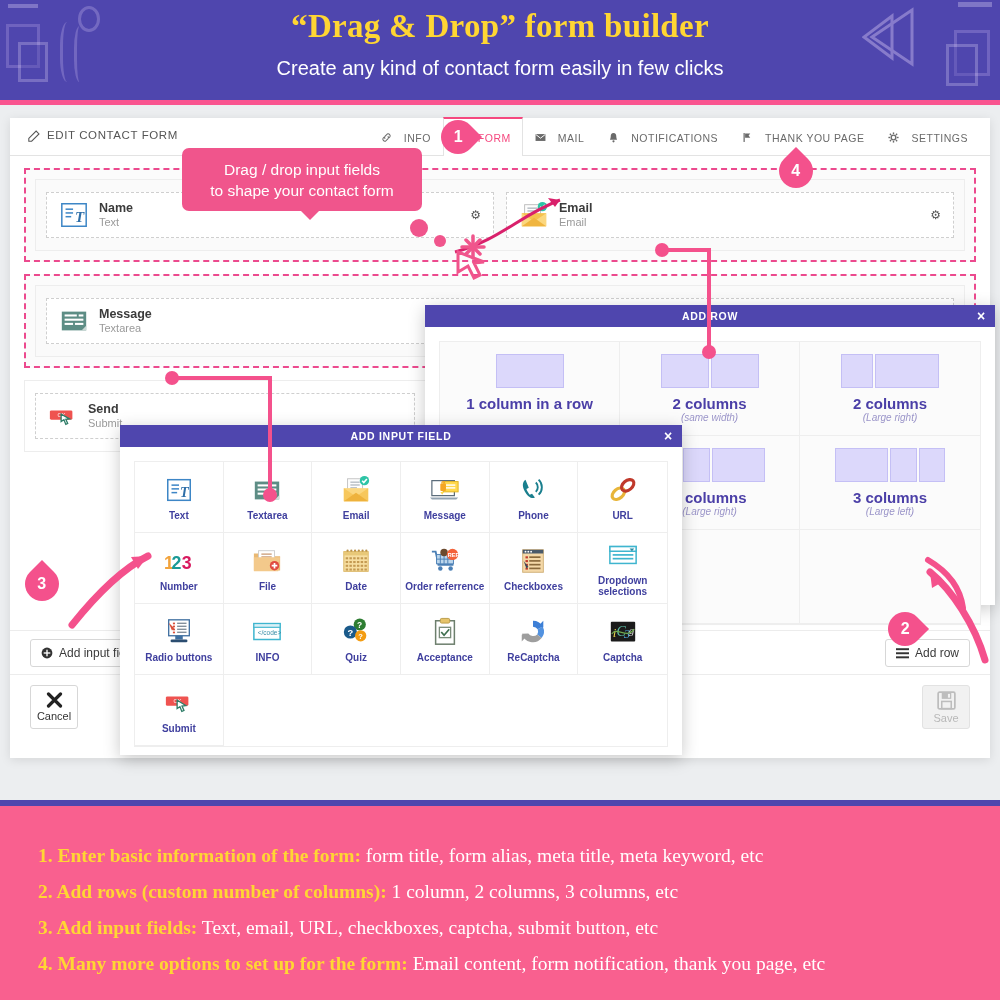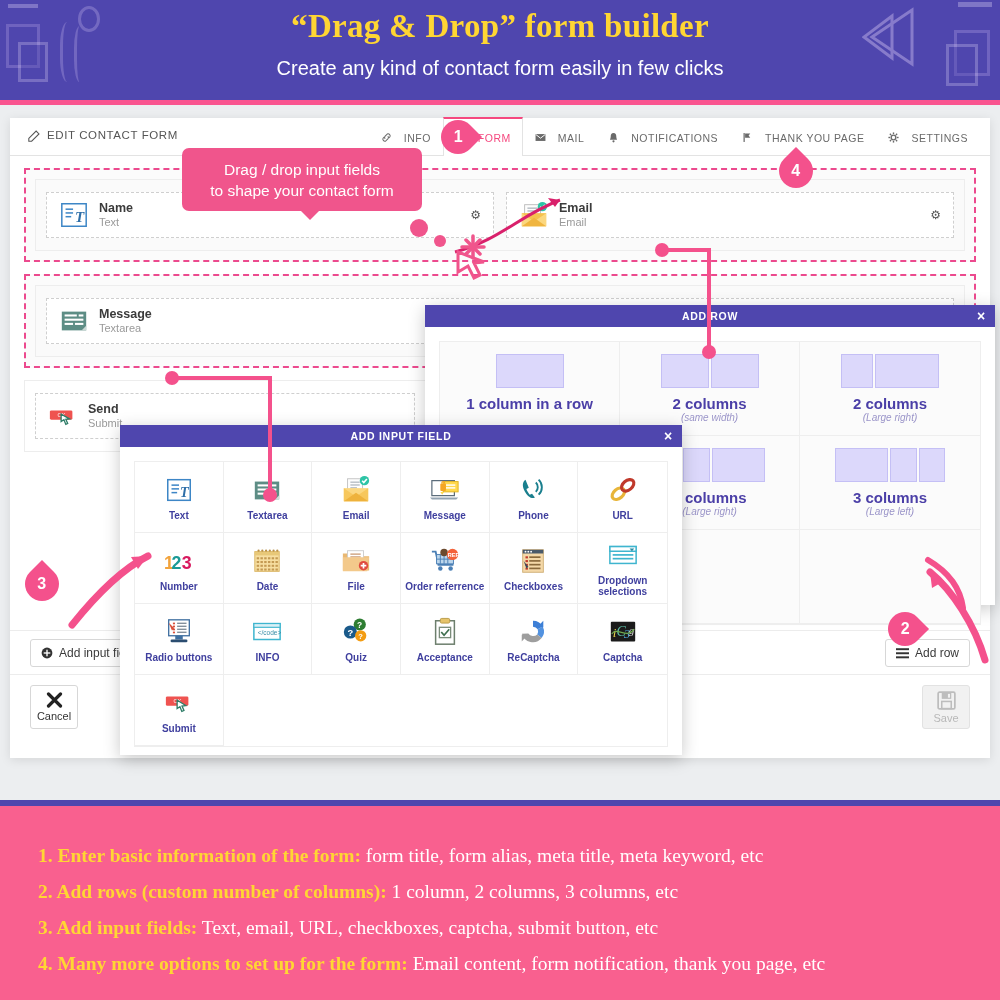--- a/index.html
+++ b/index.html
@@ -567,20 +567,35 @@
         </div>
         <div class="fcell">
           <span class="ic">
             <svg width="30" height="30" viewBox="0 0 32 32">
               <text x="0" y="24" font-family="Liberation Sans, sans-serif" font-size="19" font-weight="700" fill="#f2a33c">1</text>
               <text x="8" y="24" font-family="Liberation Sans, sans-serif" font-size="19" font-weight="700" fill="#1a9a96">2</text>
               <text x="19" y="24" font-family="Liberation Sans, sans-serif" font-size="19" font-weight="700" fill="#d81b60">3</text>
             </svg>
           </span>
           <span class="fl">Number</span>
+        </div>
+        <div class="fcell">
+          <span class="ic">
+            <svg width="30" height="30" viewBox="0 0 32 32">
+              <path d="M2 8 L13 8 L15 11 L30 11 L30 26 L2 26 Z" fill="#e9b872"></path>
+              <rect x="7" y="5" width="17" height="15" fill="#fff" stroke="#ccc"></rect>
+              <rect x="10" y="8" width="11" height="1.3" fill="#c8956c"></rect>
+              <rect x="10" y="11" width="11" height="1.3" fill="#c8956c"></rect>
+              <rect x="10" y="14" width="7" height="1.3" fill="#c8956c"></rect>
+              <path d="M2 12 L30 12 L28 27 L2 27 Z" fill="#f3c98b"></path>
+              <circle cx="24" cy="21" r="5" fill="#e04a3f"></circle>
+              <path d="M24 18 L24 24 M21 21 L27 21" stroke="#fff" stroke-width="1.8"></path>
+            </svg>
+          </span>
+          <span class="fl">File</span>
         </div>
         <div class="fcell">
           <span class="ic">
             <svg width="30" height="30" viewBox="0 0 32 32">
               <rect x="3" y="6" width="26" height="21" fill="#f7dfa2" stroke="#d9b35e"></rect>
               <rect x="3" y="6" width="26" height="4" fill="#e8c878"></rect>
               <g fill="#b9914a">
                 <circle cx="7" cy="5" r="1.2"></circle>
                 <circle cx="11" cy="5" r="1.2"></circle>
                 <circle cx="15" cy="5" r="1.2"></circle>
@@ -614,35 +629,20 @@
                 <rect x="21" y="24" width="2.6" height="2.2"></rect>
                 <rect x="25" y="24" width="2.6" height="2.2"></rect>
               </g>
             </svg>
           </span>
           <span class="fl">Date</span>
         </div>
         <div class="fcell">
           <span class="ic">
             <svg width="30" height="30" viewBox="0 0 32 32">
-              <path d="M2 8 L13 8 L15 11 L30 11 L30 26 L2 26 Z" fill="#e9b872"></path>
-              <rect x="7" y="5" width="17" height="15" fill="#fff" stroke="#ccc"></rect>
-              <rect x="10" y="8" width="11" height="1.3" fill="#c8956c"></rect>
-              <rect x="10" y="11" width="11" height="1.3" fill="#c8956c"></rect>
-              <rect x="10" y="14" width="7" height="1.3" fill="#c8956c"></rect>
-              <path d="M2 12 L30 12 L28 27 L2 27 Z" fill="#f3c98b"></path>
-              <circle cx="24" cy="21" r="5" fill="#e04a3f"></circle>
-              <path d="M24 18 L24 24 M21 21 L27 21" stroke="#fff" stroke-width="1.8"></path>
-            </svg>
-          </span>
-          <span class="fl">File</span>
-        </div>
-        <div class="fcell">
-          <span class="ic">
-            <svg width="30" height="30" viewBox="0 0 32 32">
               <path d="M2 6 L6 6 L9 20 L25 20" fill="none" stroke="#4a7fb5" stroke-width="2"></path>
               <rect x="7" y="9" width="18" height="10" fill="#bcd6ec" stroke="#4a7fb5"></rect>
               <g stroke="#4a7fb5">
                 <path d="M11 9 L11 19"></path>
                 <path d="M15 9 L15 19"></path>
                 <path d="M19 9 L19 19"></path>
                 <path d="M7 14 L25 14"></path>
               </g>
               <circle cx="11" cy="24" r="2.4" fill="#4a7fb5"></circle>
               <circle cx="22" cy="24" r="2.4" fill="#4a7fb5"></circle>

